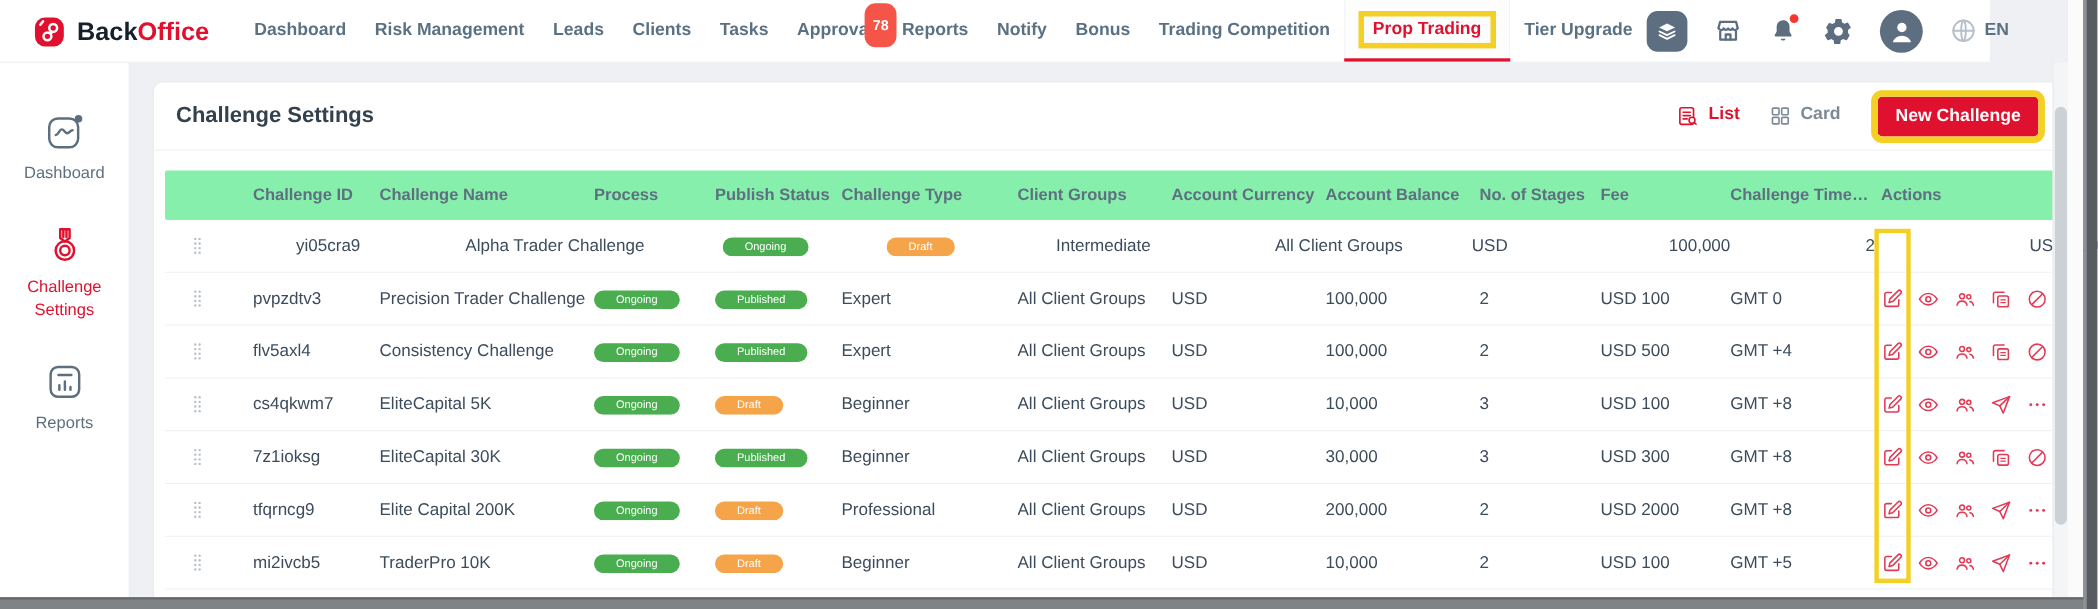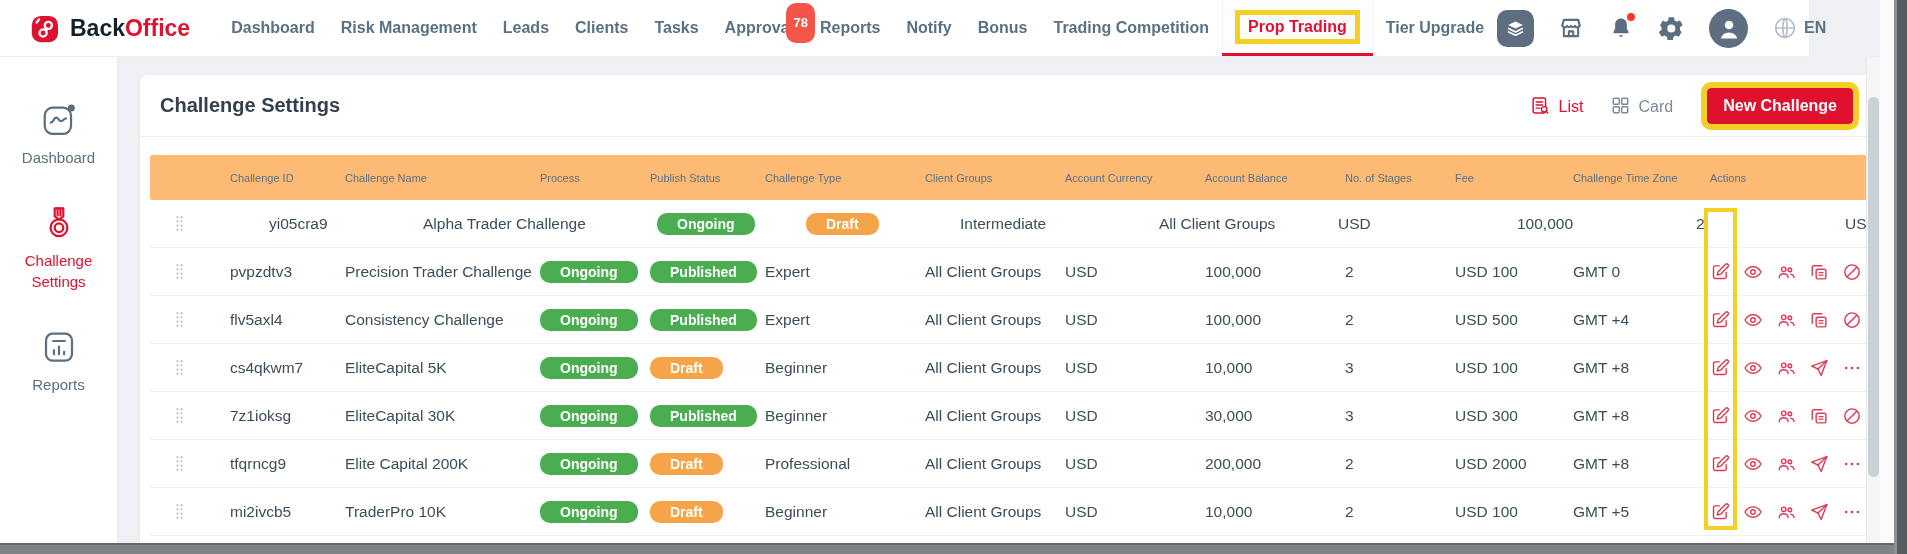--- a/index.html
+++ b/index.html
@@ -46,35 +46,35 @@
   .side-item.active{color:var(--red)}
   .side-label{line-height:1.35}
 
   
   .card{position:absolute;left:140px;top:75px;width:1741px;height:468px;background:#fff;
     border-radius:8px 8px 0 0;box-shadow:0 1px 3px rgba(20,30,40,.06);z-index:1}
   .card-head{height:62px;display:flex;align-items:center;padding:0 18px 0 20px;
     border-bottom:1px solid #eef1f3}
   .page-title{font-size:20px;font-weight:700;color:#33404e}
   .head-right{margin-left:auto;display:flex;align-items:center;gap:26px}
-  .toggle{display:flex;align-items:flex-end;gap:8px;font-size:16px;font-weight:400;
+  .toggle{display:flex;align-items:flex-start;gap:8px;font-size:16px;font-weight:700;
     color:#7c8a97;cursor:pointer}
   .toggle.active-view{color:var(--red)}
   .new-btn{background:var(--red);color:#fff;font-size:16px;font-weight:700;border:none;
     border-radius:4px;padding:9px 16px;outline:6px solid var(--yellow);cursor:pointer;
     font-family:inherit;margin:0 10px 0 8px}
 
   
   .table{padding:18px 10px 0 10px}
   .thead,.trow{display:grid;align-items:center}
-  .thead{background:#fdba74;height:45px;border-radius:2px;color:#5e7080;font-weight:400;font-size:11px}
+  .thead{background:#86efac;height:45px;border-radius:2px;color:#5e7080;font-weight:700;font-size:15px}
   .trow{height:48px;border-bottom:1px solid #eef0f2;font-size:15.5px;color:#3d4c5c}
   .cell{overflow:hidden;text-overflow:ellipsis;white-space:nowrap;padding-right:8px}
   .drag-cell{padding-left:20px;cursor:grab;display:flex;align-items:center;overflow:visible}
-  .pill{display:inline-block;padding:3px 20px;border-radius:10px;color:#fff;font-size:14px;font-weight:700}
+  .pill{display:inline-block;padding:3px 20px;border-radius:10px;color:#fff;font-size:10px;font-weight:400}
   .pill.green{background:var(--green)}
   .pill.orange{background:var(--orange)}
   .actions-cell{display:flex;align-items:center;gap:13px;color:var(--icon-red);overflow:visible}
   .action-icon{cursor:pointer;display:flex}
 
   
   .hl-edit-col{position:absolute;left:1704px;top:208px;width:33px;height:322px;
     border:4px solid var(--yellow);z-index:4;pointer-events:none}
 
   

